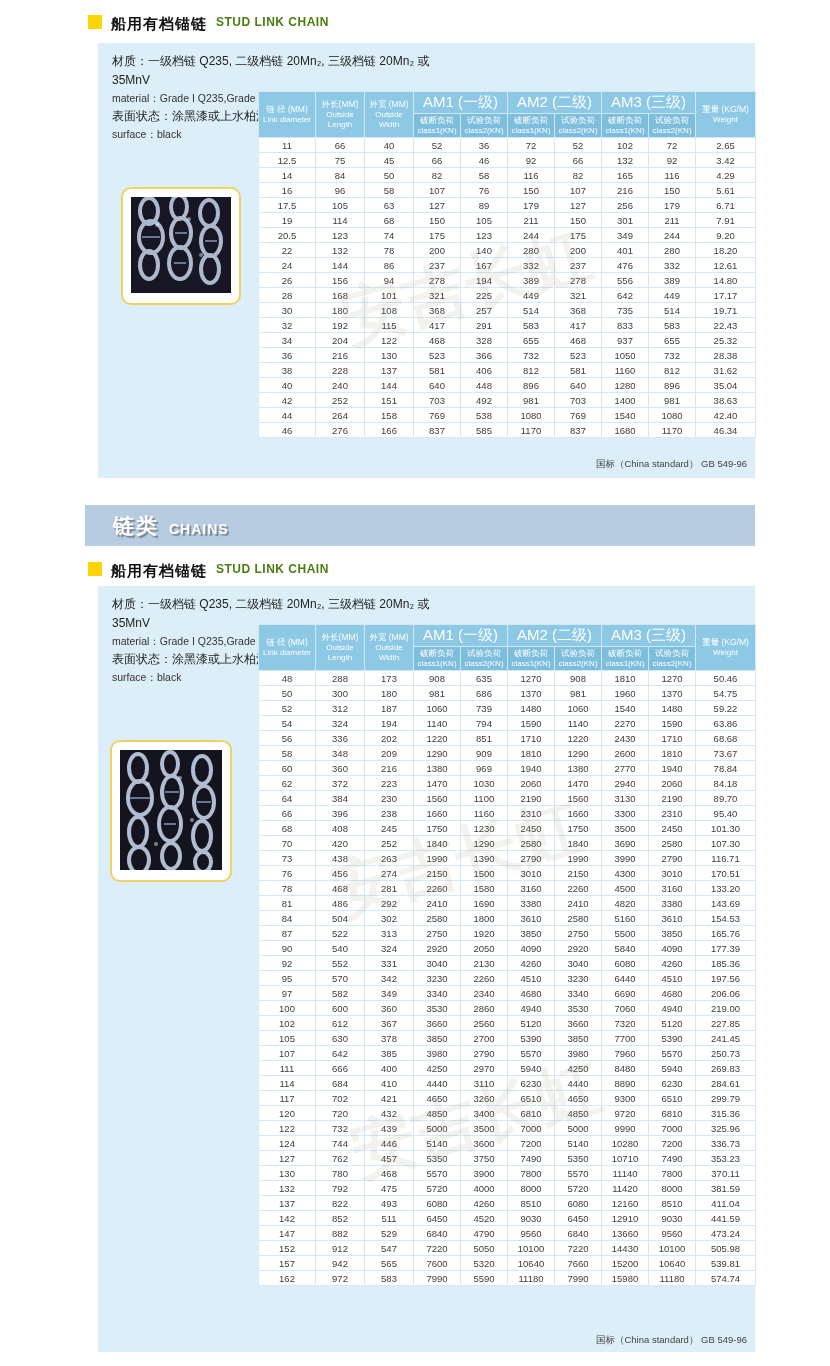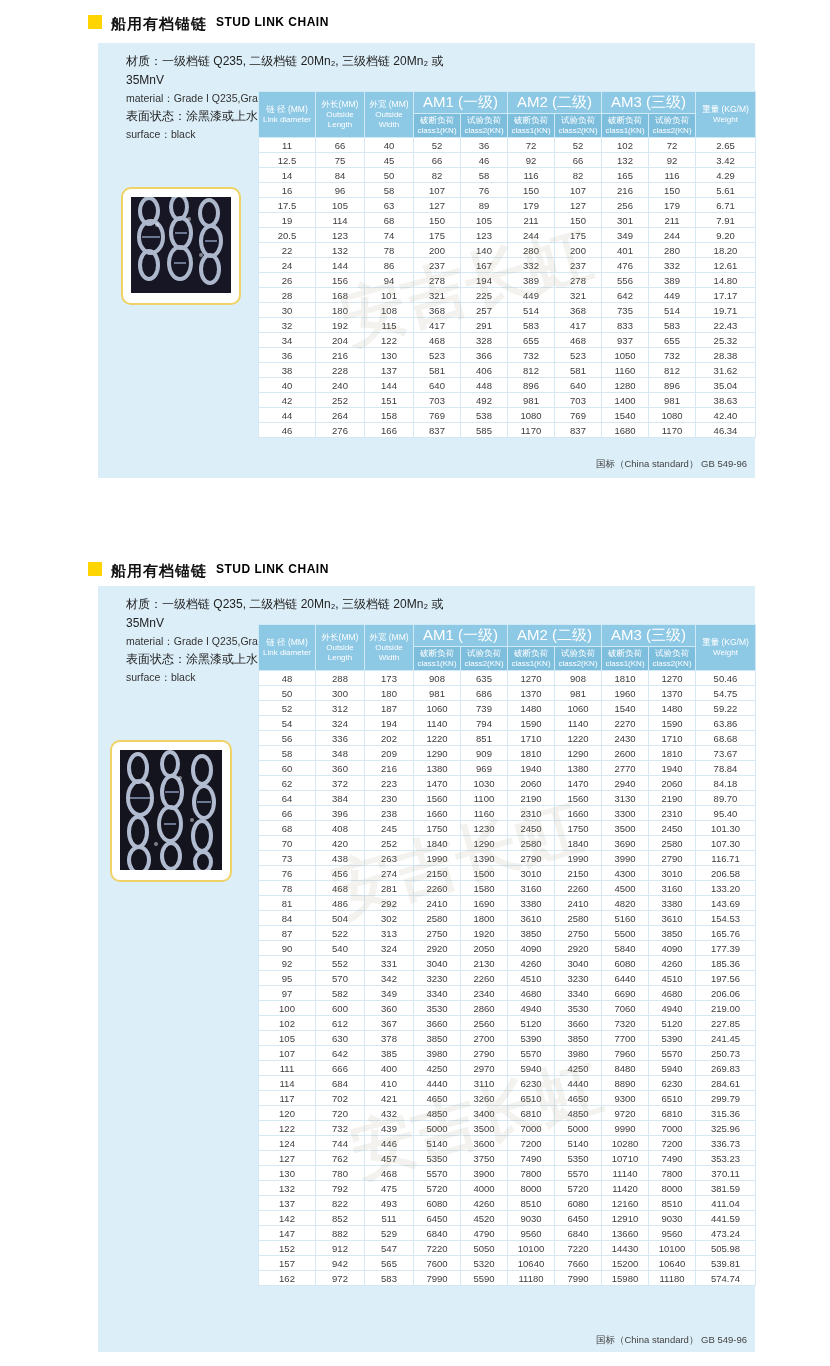--- a/index.html
+++ b/index.html
@@ -4,26 +4,26 @@
 <style>
   * { margin:0; padding:0; box-sizing:border-box; }
   html,body { background:#fff; }
   body { font-family:"Liberation Sans","DejaVu Sans",sans-serif; }
   .page { position:relative; width:830px; height:1366px; background:#ffffff; overflow:hidden; }
 
   
   .sec-title { position:absolute; display:flex; gap:9px; height:22px; }
   .sec-title .bullet { width:14px; height:14px; background:#ffd400; display:inline-block; }
   .sec-title .t-zh { font-size:15px; font-weight:bold; color:#111; letter-spacing:1px; }
-  .sec-title .t-en { font-size:12px; font-weight:bold; color:#000000; letter-spacing:.5px; }
+  .sec-title .t-en { font-size:12px; font-weight:bold; color:#4d7c0f; letter-spacing:.5px; }
 
   
   .panel { position:absolute; background:#dceef8; }
 
-  .info { position:absolute; left:28px; top:9px; width:330px; }
+  .info { position:absolute; left:14px; top:9px; width:330px; }
   .info .i-zh { font-size:12px; color:#222; line-height:19px; }
   .info .i-en { font-size:10.5px; color:#333; line-height:17px; }
 
   
   .photo { position:absolute; background:#ffffff; border:2px solid #f0d264; border-radius:10px; padding:8px; }
   .photo svg { display:block; }
 
   
   .tablewrap { position:absolute; }
   table.t-spec { border-collapse:collapse; table-layout:fixed; width:497px; background:#d946ef; }
@@ -400,20 +400,24 @@
               <td>46.34</td>
             </tr>
           </tbody>
         </table>
     </div>
 
     <div class="watermark" style="left:240px; top:200px;">安吉长虹</div>
     <div class="std-note" style="right:8px; top:415px;">国标（China standard） GB 549-96</div>
   </div>
 
+  <div class="banner" style="left:85px; top:505px; width:670px; height:41px;">
+    <span class="b-zh">链类</span>
+    <span class="b-en">CHAINS</span>
+  </div>
 
   <div class="sec-title" style="left:88px; top:562px;">
     <span class="bullet"></span>
     <span class="t-zh">船用有档锚链</span>
     <span class="t-en">STUD LINK CHAIN</span>
   </div>
 
   <div class="panel" style="left:98px; top:586px; width:657px; height:766px;">
     <div class="info">
       <div class="i-zh">材质：一级档链 Q235, 二级档链 20Mn₂, 三级档链 20Mn₂ 或 35MnV</div>
@@ -677,21 +681,21 @@
             <tr>
               <td>76</td>
               <td>456</td>
               <td>274</td>
               <td>2150</td>
               <td>1500</td>
               <td>3010</td>
               <td>2150</td>
               <td>4300</td>
               <td>3010</td>
-              <td>206.58</td>
+              <td>170.51</td>
             </tr>
             <tr>
               <td>78</td>
               <td>468</td>
               <td>281</td>
               <td>2260</td>
               <td>1580</td>
               <td>3160</td>
               <td>2260</td>
               <td>4500</td>

